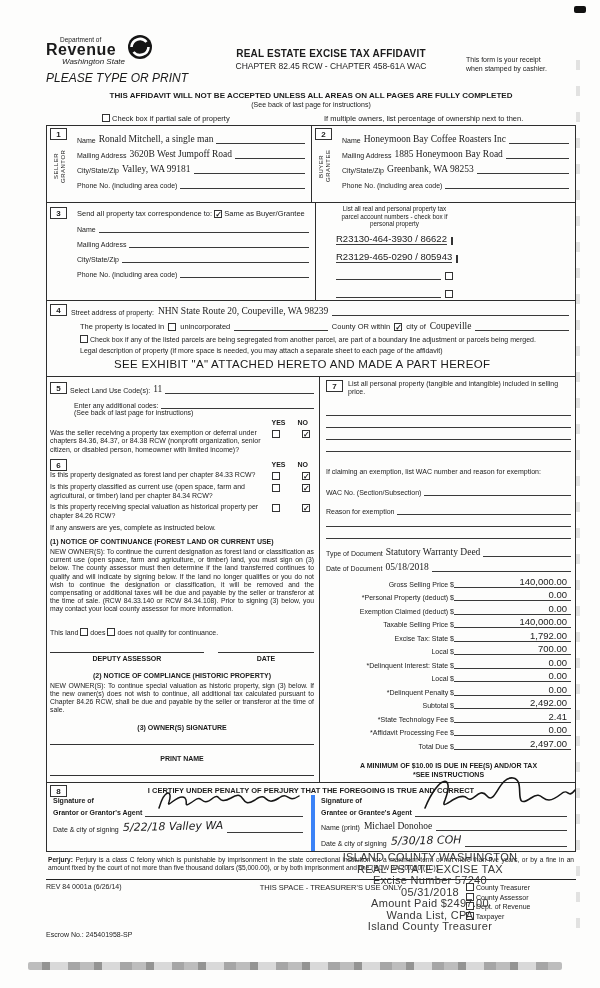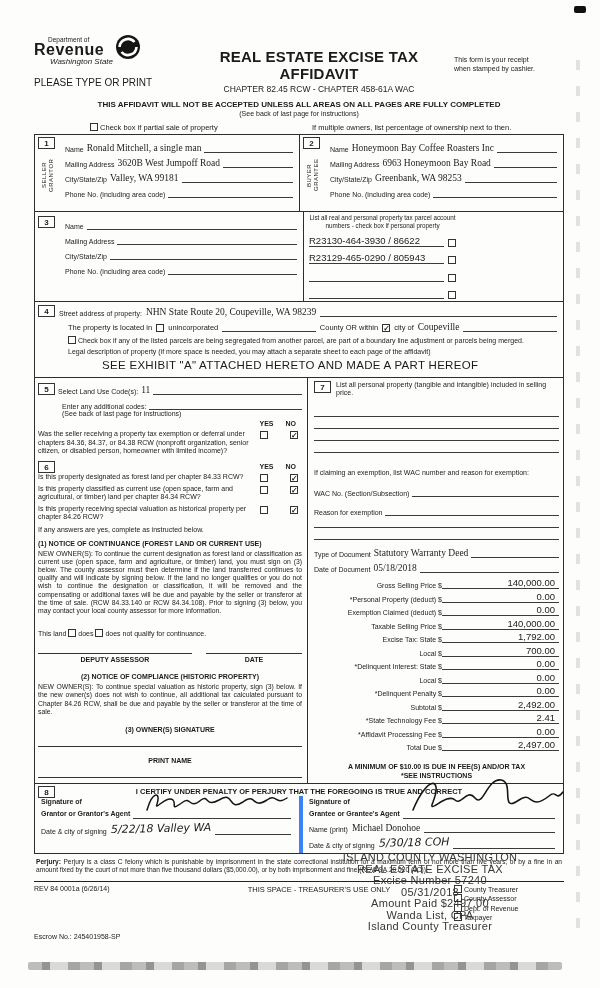--- a/index.html
+++ b/index.html
@@ -1,31 +1,31 @@
 <!DOCTYPE html>
 <html><head>
 <meta charset="utf-8">
 <style>
   * { box-sizing: border-box; margin: 0; padding: 0; }
   html,body { width:600px; background:#ffffff; }
   body { font-family:"Liberation Sans", sans-serif; color:#1b1b1b; }
   .sheet { position:relative; width:600px; height:988px; background:#fdfdfc; overflow:hidden; }
-  .content { position:absolute; left:34px; top:36px; width:530px; }
+  .content { position:absolute; left:46px; top:36px; width:530px; }
 
   
   .hdr { display:flex; align-items:flex-start; }
   .logo-wrap { width:150px; }
   .logo-row { display:flex; align-items:flex-start; }
   .dept1 { font-size:6.5px; margin-left:14px; }
   .dept2 { font-size:16px; font-weight:bold; letter-spacing:0.5px; line-height:14px; }
   .dept3 { font-size:8px; font-style:italic; margin-left:16px; }
   .swirl { margin-left:2px; margin-top:-2px; }
-  .please { font-size:10px; margin-top:11px; }
+  .please { font-size:12px; margin-top:5px;font-style:italic; }
   .titleblock { flex:1; text-align:center; padding-top:12px; }
-  .title { font-size:15px; font-weight:bold; letter-spacing:0.2px; }
+  .title { font-size:10px; font-weight:bold; letter-spacing:0.2px; }
   .subtitle { font-size:8.5px; margin-top:2px; }
   .receipt { width:110px; font-size:7px; padding-top:20px; line-height:8.5px; }
   .warning { text-align:center; font-size:8px; font-weight:bold; margin-top:6px; }
   .seeback { text-align:center; font-size:7px; margin-top:1px; }
   .partialrow { display:flex; font-size:7.5px; margin-top:6px; margin-bottom:2px; }
   .partialrow .left { margin-left:56px; flex:1; }
   .partialrow .right { width:252px; }
 
   
   .cb { display:inline-block; width:8px; height:8px; border:1px solid #333; font-size:8px; line-height:7px; text-align:center; font-weight:bold; vertical-align:-1px; background:#fff; overflow:visible; }
@@ -43,21 +43,21 @@
   .party.right { border-left:1px solid #2e2e2e; }
   .party .numbox { position:absolute; left:3px; top:2px; }
   .sidelab { position:absolute; left:6px; top:18px; bottom:14px; display:flex; }
   .sidelab span { writing-mode:vertical-rl; transform:rotate(180deg); font-size:6px; letter-spacing:0.5px; text-align:center; line-height:7px; }
 
   
   .box3 { display:grid; grid-template-columns:268px 158px 104px; border:1px solid #2e2e2e; border-top:none; }
   .s3left { position:relative; padding:3px 6px 4px 30px; }
   .s3left .numbox { position:absolute; left:3px; top:4px; }
   .s3send { font-size:7.5px; padding-top:3px; }
-  .s3mid { border-left:1px solid #2e2e2e; padding:2px 5px; }
+  .s3mid { border-left:1px solid #2e2e2e; padding:2px 20px; }
   .s3right { border-left:1px solid #2e2e2e; padding:2px 5px; }
   .colhead { font-size:6.3px; text-align:center; line-height:7.5px; }
   .parcelrow { display:flex; align-items:flex-end; gap:4px; margin-top:5.5px; }
   .parcelrow .pline { flex:1; border-bottom:1px solid #3a3a3a; height:12px; font-size:9.5px; white-space:nowrap; }
   .valrow { border-bottom:1px solid #3a3a3a; height:12px; margin-top:5.5px; font-size:9.5px; text-align:right; padding-right:6px; }
 
   
   .box4 { border:1px solid #2e2e2e; border-top:none; padding:3px 6px 4px 3px; }
   .s4row { display:flex; align-items:flex-end; gap:4px; font-size:7.5px; }
   .s4in { margin-left:30px; margin-top:4px; }
@@ -202,38 +202,43 @@
           <span>BUYER</span>
           <span>GRANTEE</span>
         </div>
         <div class="frow">
             <span class="lab">Name</span>
             <span class="typed">Honeymoon Bay Coffee Roasters Inc</span>
             <span class="blank"></span>
           </div>
         <div class="frow">
             <span class="lab">Mailing Address</span>
-            <span class="typed">6963 Honeymoon Bay Road</span>
+            <span class="typed">1885 Honeymoon Bay Road</span>
             <span class="blank"></span>
           </div>
         <div class="frow">
             <span class="lab">City/State/Zip</span>
             <span class="typed">Greenbank, WA 98253</span>
             <span class="blank"></span>
           </div>
         <div class="frow">
             <span class="lab">Phone No. (including area code)</span>
             <span class="blank"></span>
           </div>
       </div>
     </div>
 
     <div class="box3">
       <div class="s3left">
         <span class="numbox">3</span>
+        <div class="s3send">
+          <span>Send all property tax correspondence to:</span>
+          <span class="cb">✓</span>
+          <span>Same as Buyer/Grantee</span>
+        </div>
         <div class="frow">
             <span class="lab">Name</span>
             <span class="blank"></span>
           </div>
         <div class="frow">
             <span class="lab">Mailing Address</span>
             <span class="blank"></span>
           </div>
         <div class="frow">
             <span class="lab">City/State/Zip</span>

